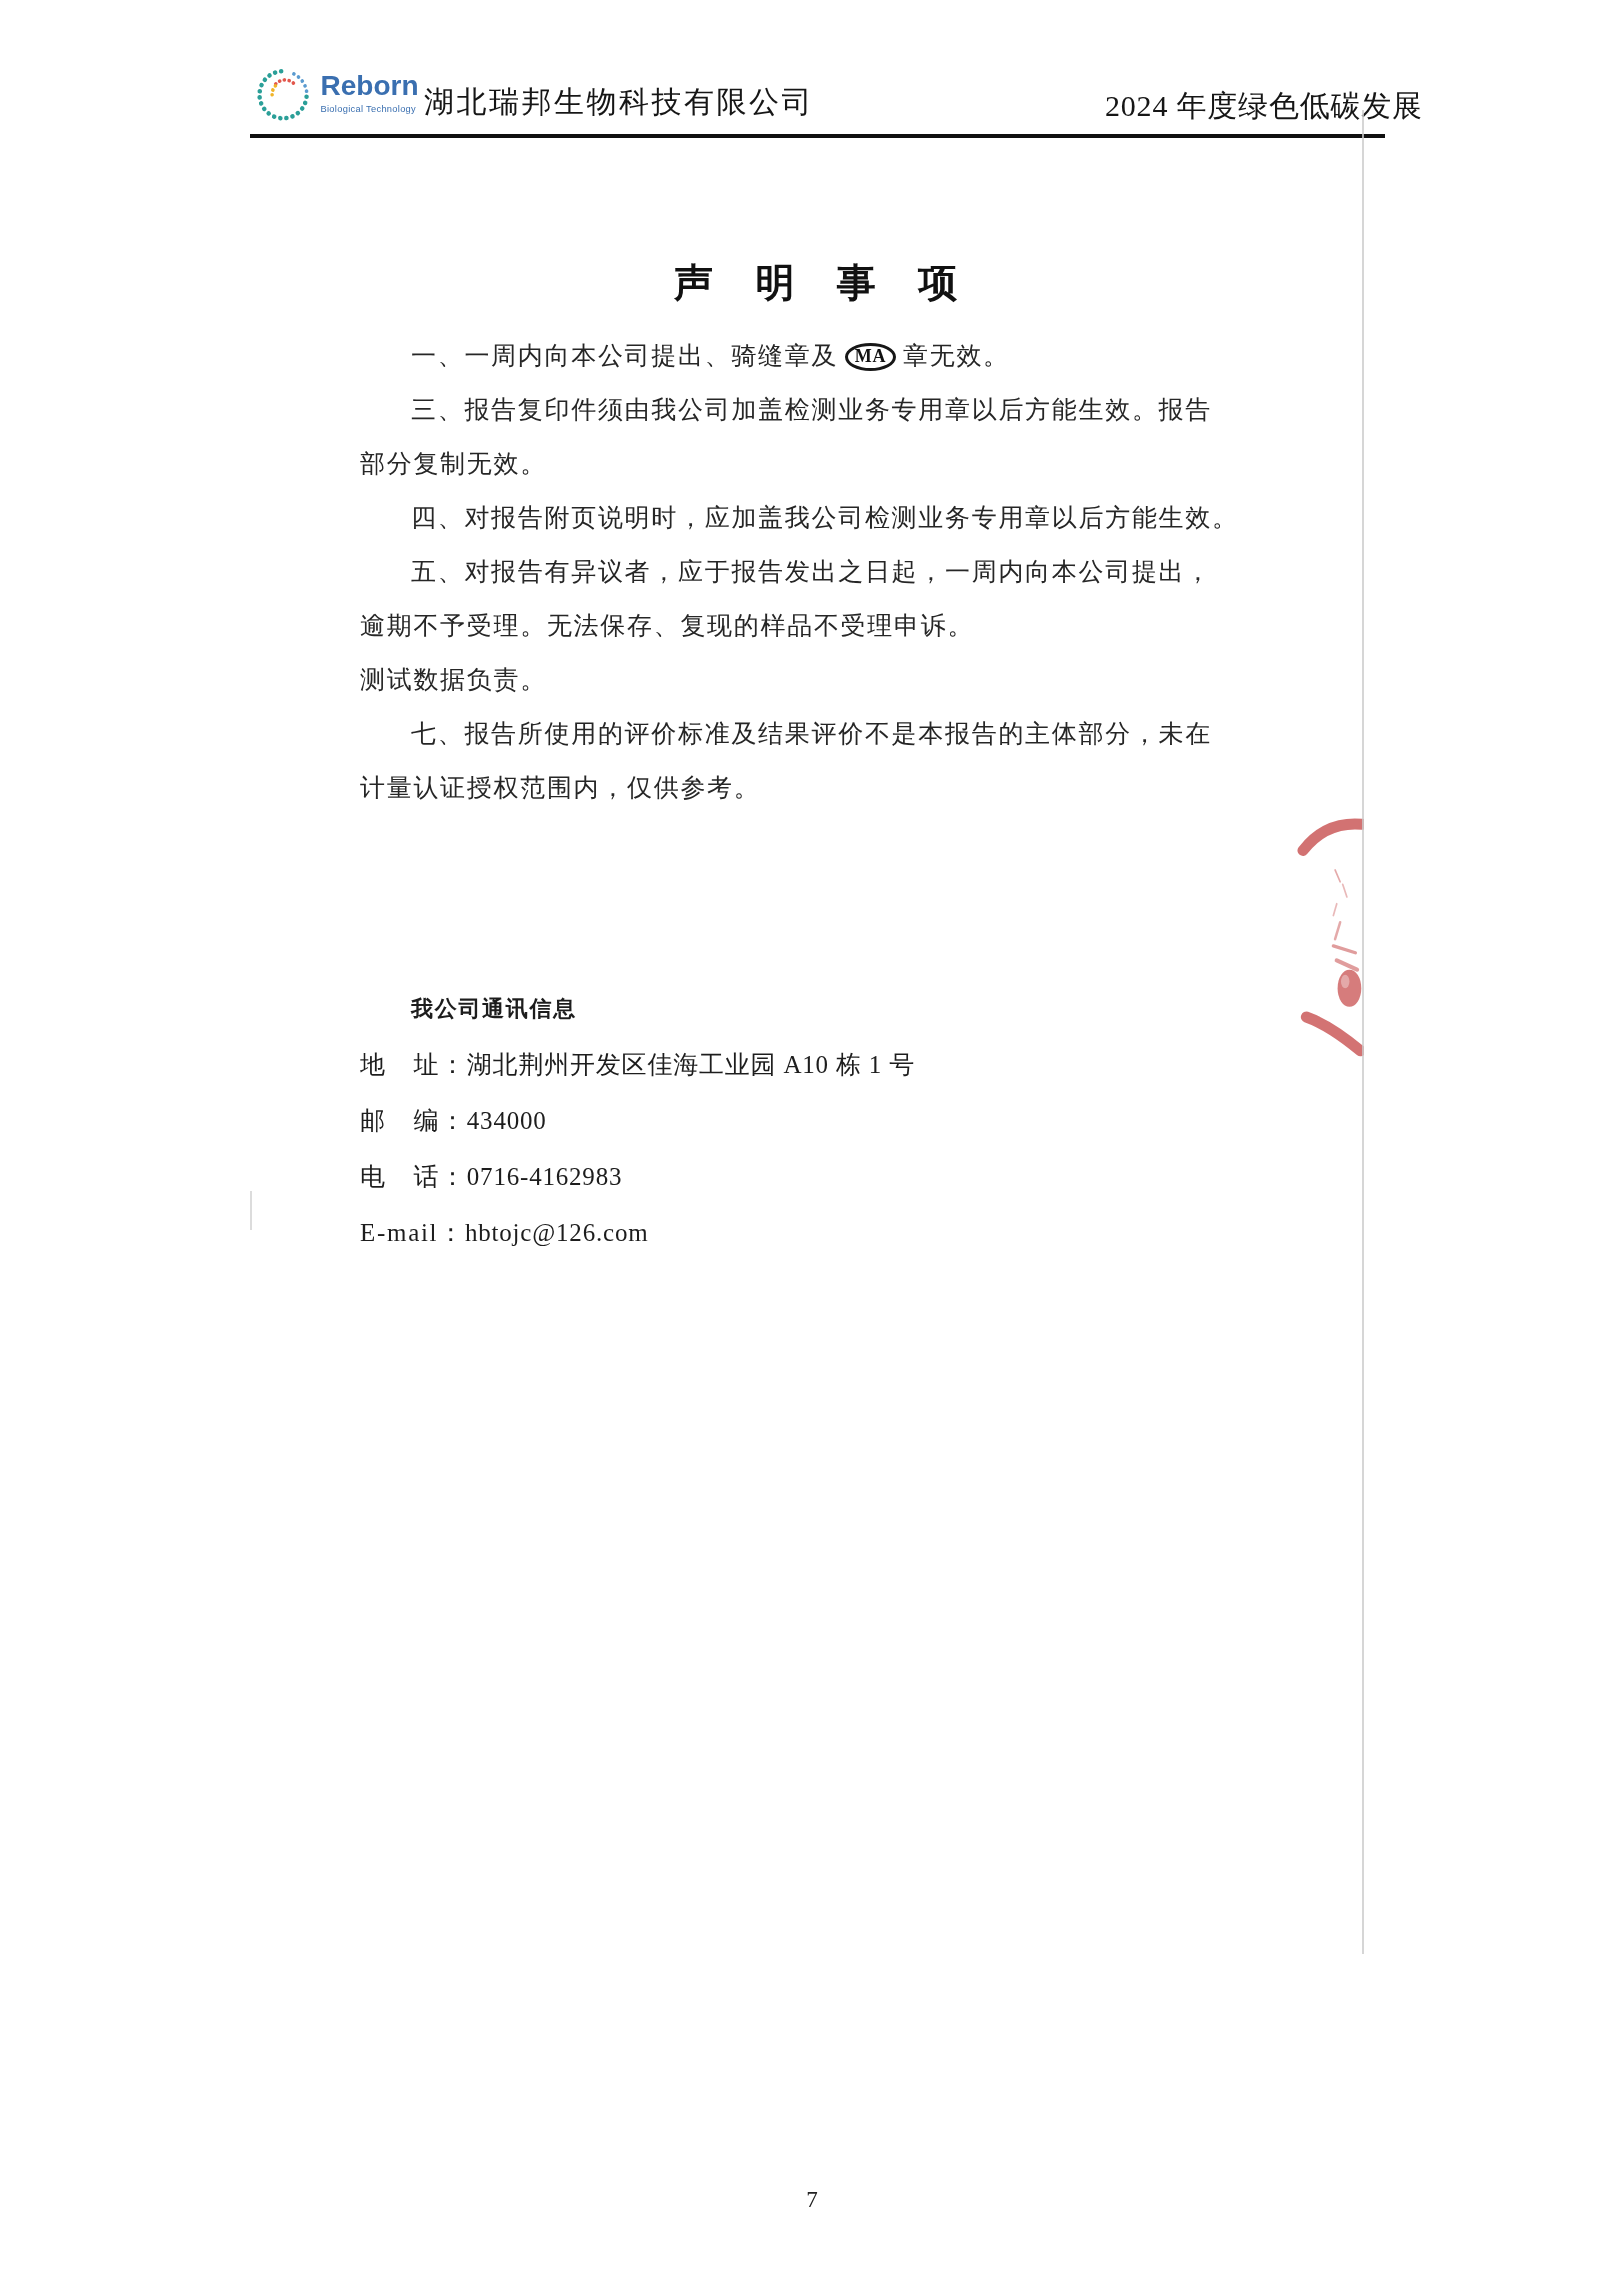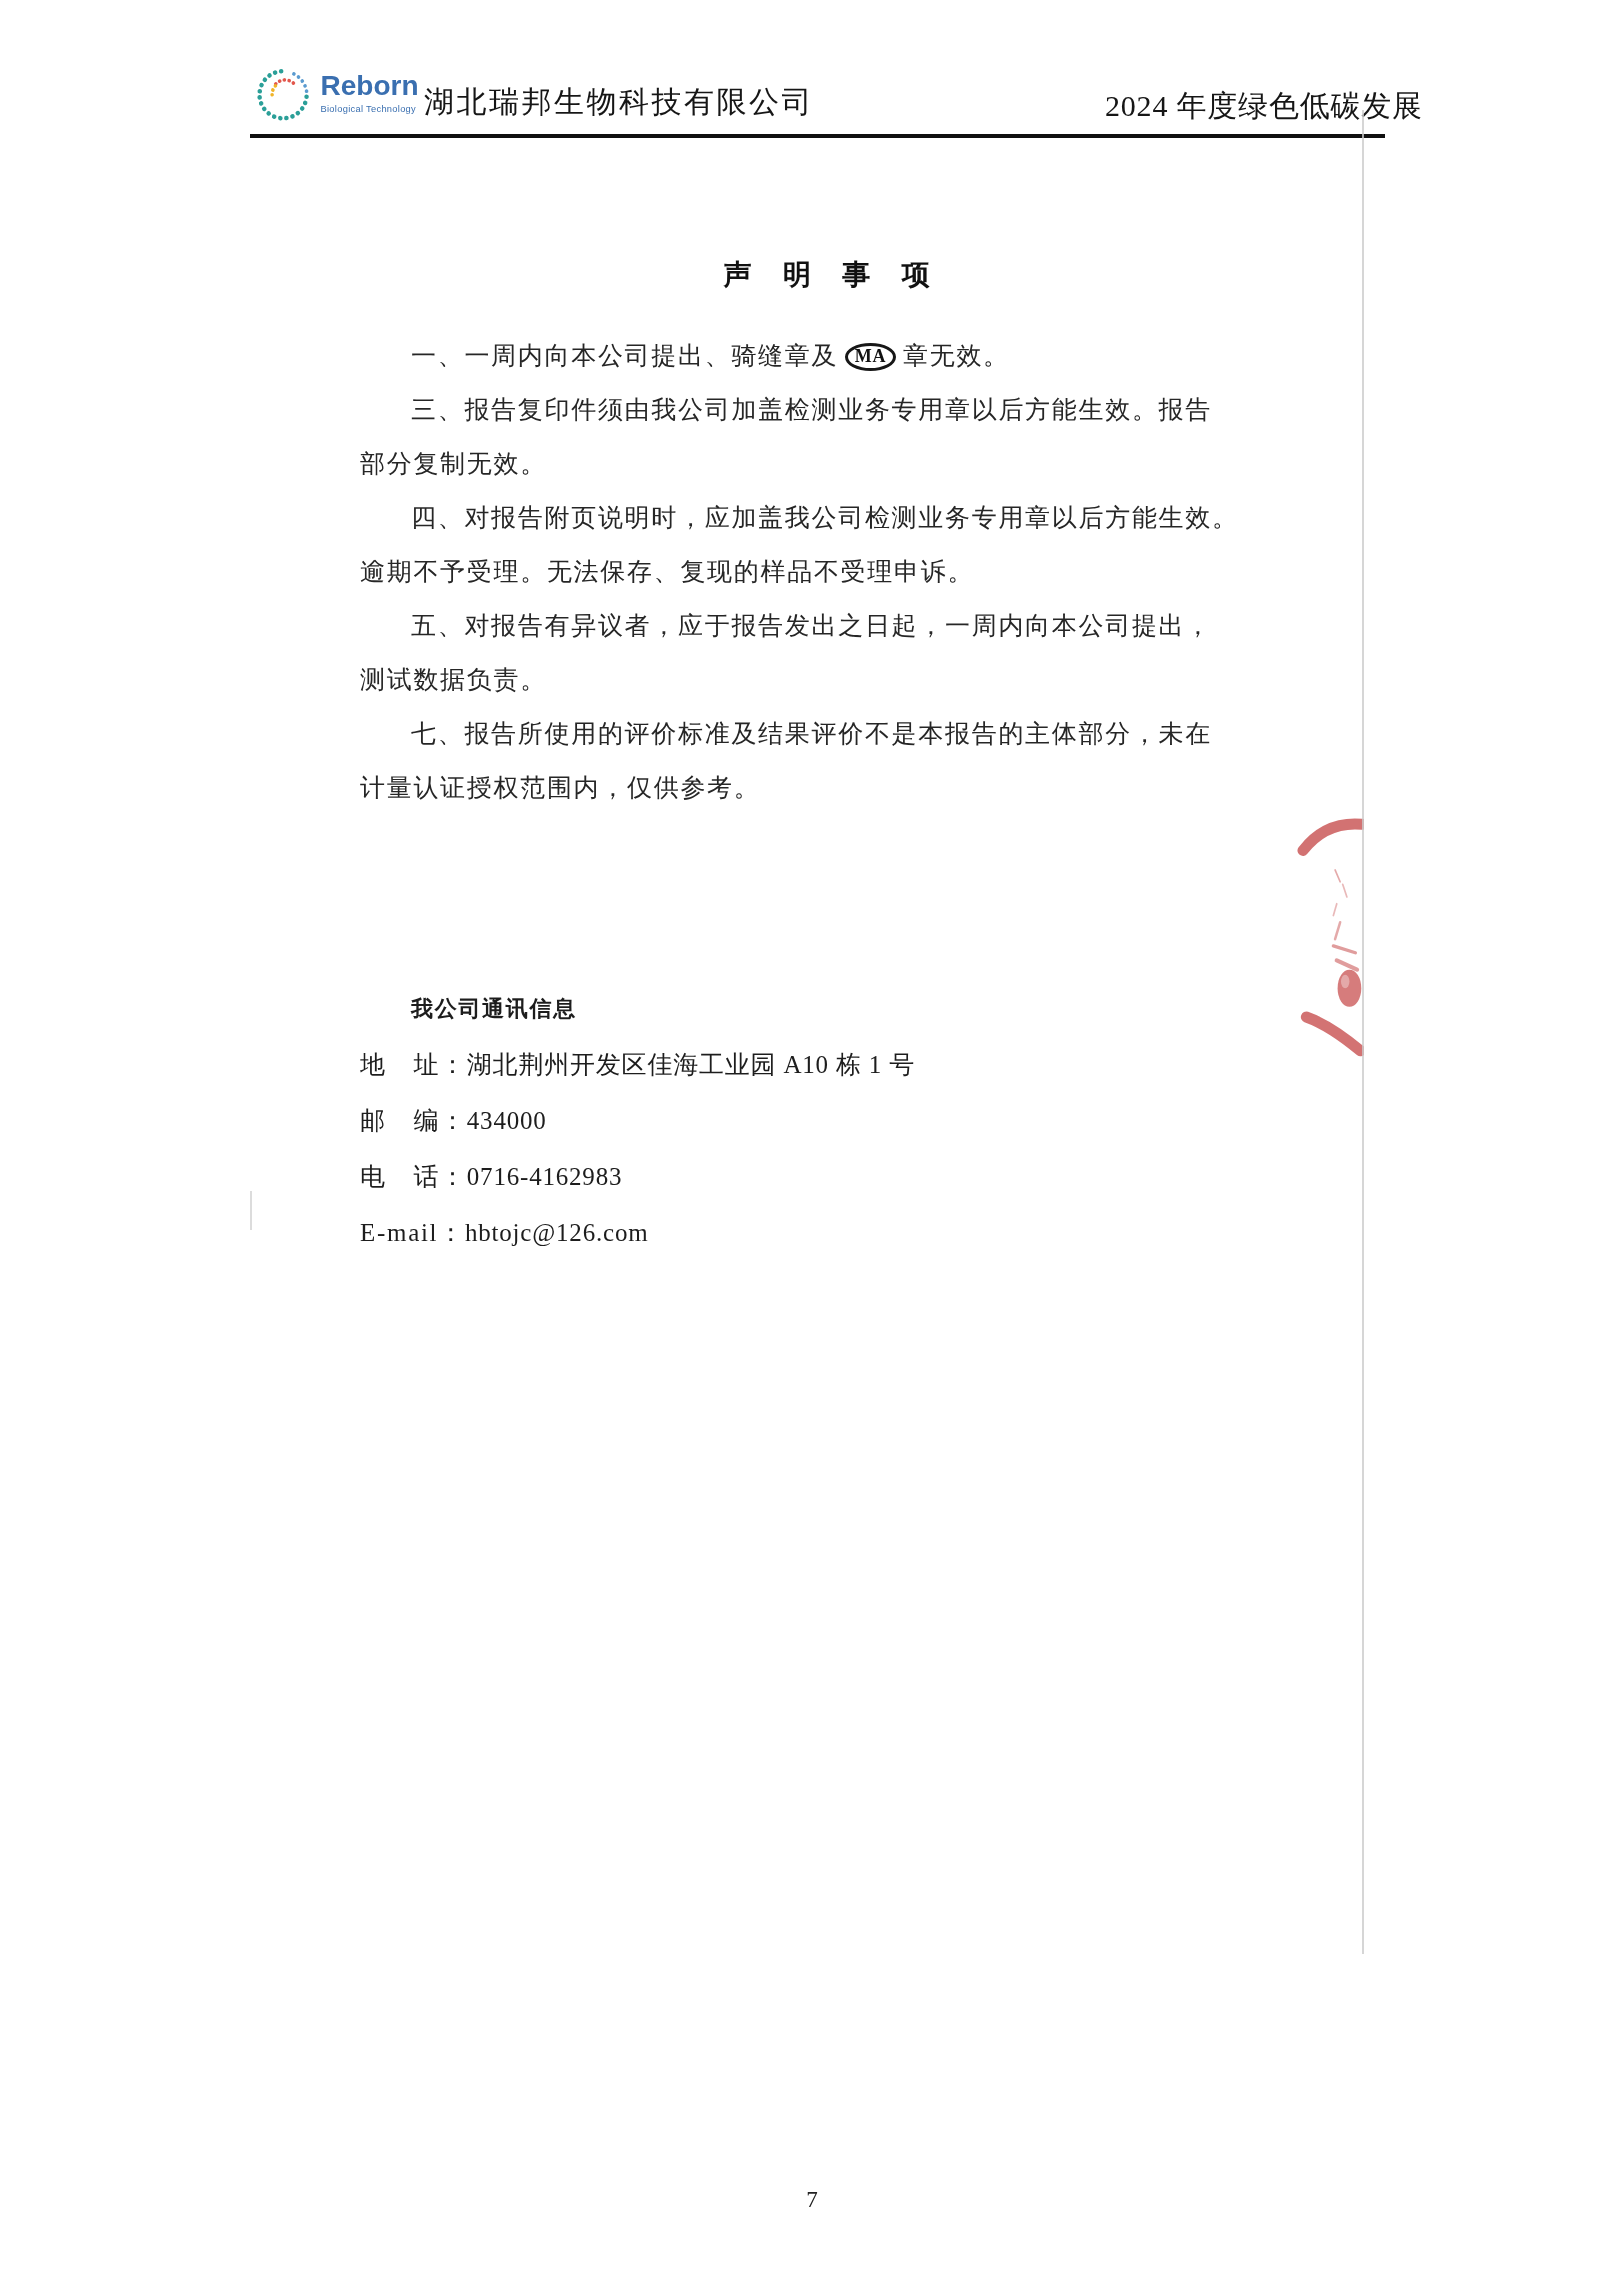--- a/index.html
+++ b/index.html
@@ -13,22 +13,22 @@
   .logo { position:absolute; left:254px; top:64px; display:flex; align-items:center; gap:8.5px; }
   .logo svg { width:58px; height:58px; display:block; }
   .brand { font-family:"Liberation Sans",sans-serif; font-weight:700; font-size:28px; color:#3a6fb0; line-height:1; }
   .tagline { font-family:"Liberation Sans",sans-serif; font-size:9.3px; color:#3a6fb0; margin-top:4px; letter-spacing:0.3px; }
 
   .company-name { position:absolute; left:424px; top:82px; font-size:30px; letter-spacing:2.5px; color:#161616; white-space:nowrap; }
   .report-title { position:absolute; left:1105px; top:86px; font-size:30px; letter-spacing:0.8px; color:#161616; white-space:nowrap; }
   .header-rule { position:absolute; left:250px; top:134px; width:1135px; height:4.2px; background:#101010; }
 
   
-  .doc-title { position:absolute; left:354px; top:256px; width:947px; margin:0; text-align:center;
-    font-family:"Liberation Sans",sans-serif; font-size:28px; font-weight:700; color:#111; letter-spacing:1.7px; }
+  .doc-title { position:absolute; left:343px; top:256px; width:947px; margin:0; text-align:center;
+    font-family:"Liberation Sans",sans-serif; font-size:39px; font-weight:700; color:#111; letter-spacing:1.7px; }
 
   .stmt { position:absolute; left:360px; top:329px; width:941px; font-size:25px; line-height:54px;
     letter-spacing:1.7px; color:#262626; }
   .stmt-line { white-space:nowrap; }
   .stmt-line.indent { padding-left:51px; }
 
   .cma-badge { display:inline-block; font-family:"Liberation Serif",serif; font-weight:700; font-size:18px;
     line-height:19.5px; border:3.4px solid #171717; border-radius:50%; padding:0.8px 6.8px 1.7px; margin:0 6.8px;
     vertical-align:2.5px; letter-spacing:0.8px; color:#111; }
 
@@ -71,22 +71,22 @@
   </header>
 
   <main>
     <h1 class="doc-title">声　明　事　项</h1>
 
     <div class="stmt">
         <div class="stmt-line indent"><span>一、一周内向本公司提出、骑缝章及</span><span class="cma-badge">MA</span><span>章无效。</span></div>
         <div class="stmt-line indent">三、报告复印件须由我公司加盖检测业务专用章以后方能生效。报告</div>
         <div class="stmt-line">部分复制无效。</div>
         <div class="stmt-line indent">四、对报告附页说明时，应加盖我公司检测业务专用章以后方能生效。</div>
+        <div class="stmt-line indent">五、对报告有异议者，应于报告发出之日起，一周内向本公司提出，</div>
         <div class="stmt-line">逾期不予受理。无法保存、复现的样品不受理申诉。</div>
-        <div class="stmt-line indent">五、对报告有异议者，应于报告发出之日起，一周内向本公司提出，</div>
         <div class="stmt-line">测试数据负责。</div>
         <div class="stmt-line indent">七、报告所使用的评价标准及结果评价不是本报告的主体部分，未在</div>
         <div class="stmt-line">计量认证授权范围内，仅供参考。</div>
       </div>
 
     <section class="contact">
       <div class="contact-heading">我公司通讯信息</div>
       <div>
           <div class="contact-line"><span class="c-label">地　址：</span><span class="c-value">湖北荆州开发区佳海工业园 A10 栋 1 号</span></div>
           <div class="contact-line"><span class="c-label">邮　编：</span><span class="c-value">434000</span></div>

